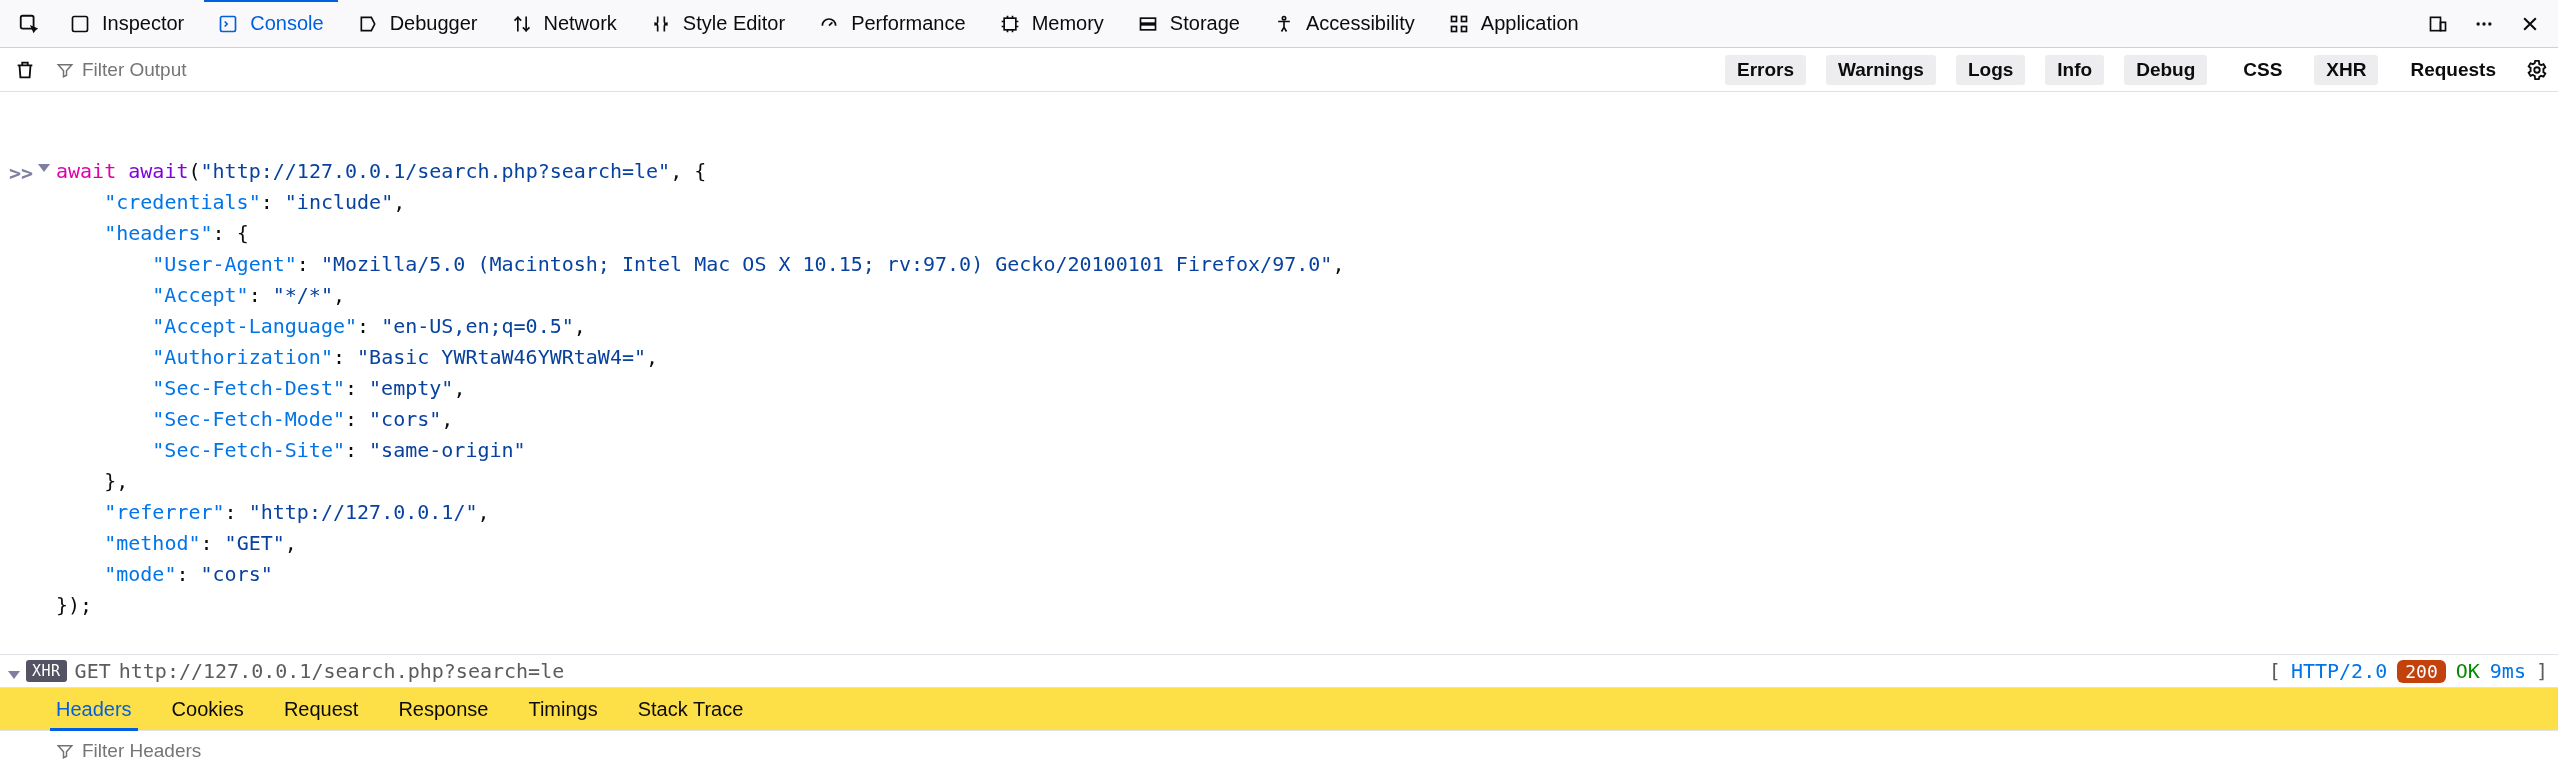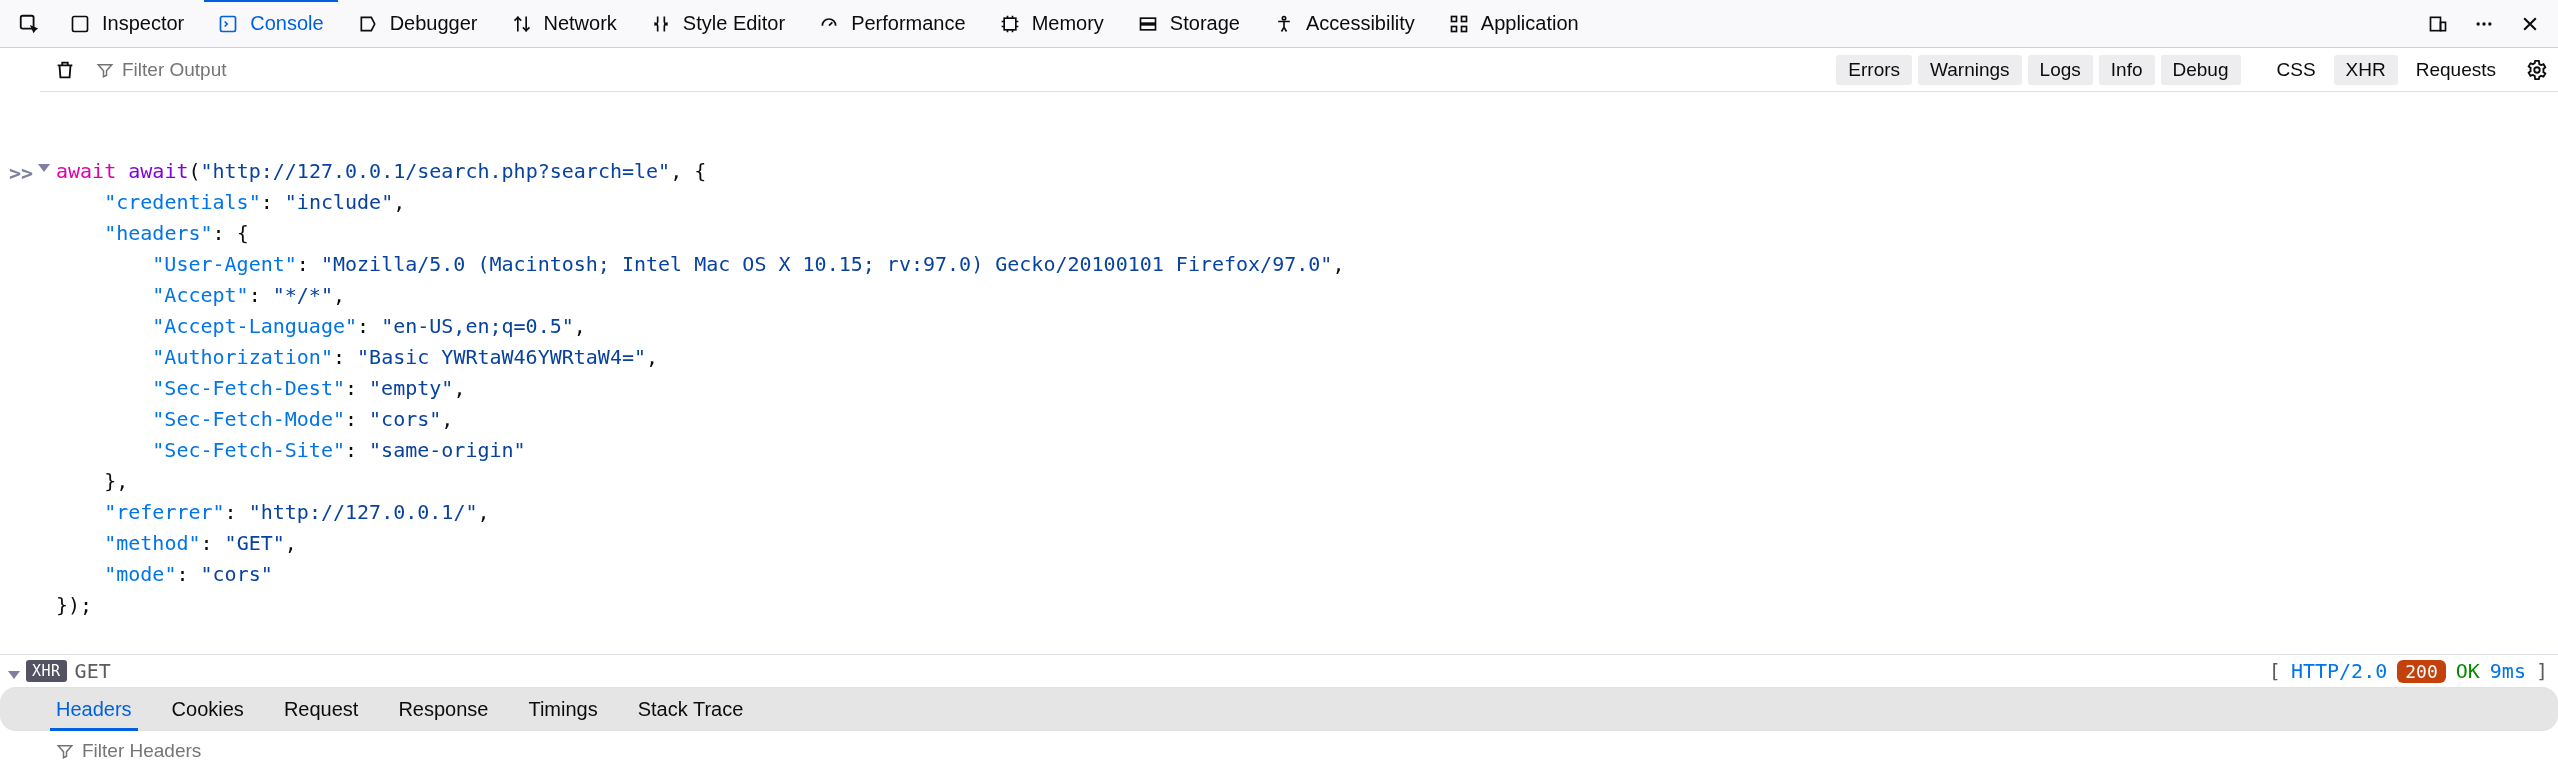--- a/index.html
+++ b/index.html
@@ -45,40 +45,39 @@
   .icn svg { display: block; }
 
   
   .filter-bar {
     display: flex;
     align-items: center;
     height: 44px;
     border-bottom: 1px solid #e0e0e6;
     padding: 0 10px;
     gap: 10px;
-    margin-left: 40px;
   }
   .trash { display: flex; align-items: center; padding: 0 4px; }
   .filter-input-wrap {
     display: flex;
     align-items: center;
     gap: 8px;
     flex: 1;
     color: #737373;
     padding-left: 6px;
   }
   .filter-input {
     border: none;
     outline: none;
     font-size: 19px;
     color: #737373;
     background: transparent;
     width: 400px;
   }
-  .pill-group { display: flex; gap: 6px; }
+  .pill-group { display: flex; gap: 20px; font-weight: bold; }
   .pill {
     background: #ededf0;
     padding: 4px 12px;
     border-radius: 3px;
     font-size: 19px;
     color: #0c0c0d;
   }
   .pill.plain { background: transparent; }
   .settings-icn { margin-left: 8px; display:flex; align-items:center; }
 
@@ -150,26 +149,25 @@
   .time { color: #0074e8; }
   .brkt { color: #5c5c5f; }
 
   
   .subtabs {
     display: flex;
     align-items: center;
     height: 44px;
     border-top: 1px solid #e0e0e6;
     border-bottom: 1px solid #e0e0e6;
-    background: #e5e5e5;
+    background: #fde047;
     padding: 0 10px;
     gap: 28px;
     font-family: -apple-system, BlinkMacSystemFont, "Segoe UI", Arial, sans-serif;
     font-size: 20px;
-    border-radius: 16px;
   }
   .subtab { padding: 0 6px; height:100%; display:flex; align-items:center; position:relative; margin-left:40px; }
   .subtab:first-child { margin-left: 40px; }
   .subtab + .subtab { margin-left: 0; }
   .subtab.active { color: #0060df; }
   .subtab.active::after {
     content:""; position:absolute; bottom:-1px; left:0; right:0; height:3px; background:#0060df;
   }
 
   .hdr-filter {
@@ -378,20 +376,21 @@
     <span class="tok-key">"method"</span><span class="tok-plain">: </span><span class="tok-str">"GET"</span><span class="tok-plain">,</span>
     <span class="tok-key">"mode"</span><span class="tok-plain">: </span><span class="tok-str">"cors"</span>
 <span class="tok-plain">});</span></div>
   </div>
 </div>
 
 <div class="xhr-row">
   <span class="twisty"></span>
   <span class="badge-xhr">XHR</span>
   <span class="xhr-method">GET</span>
+  <span class="xhr-url">http://127.0.0.1/search.php?search=le</span>
   <div class="xhr-right">
     <span class="brkt">[</span>
       <span class="proto">HTTP/2.0</span>
     <span class="status-badge">200</span>
     <span class="ok">OK</span>
     <span class="time">9ms</span>
       <span class="brkt">]</span>
   </div>
 </div>
 

